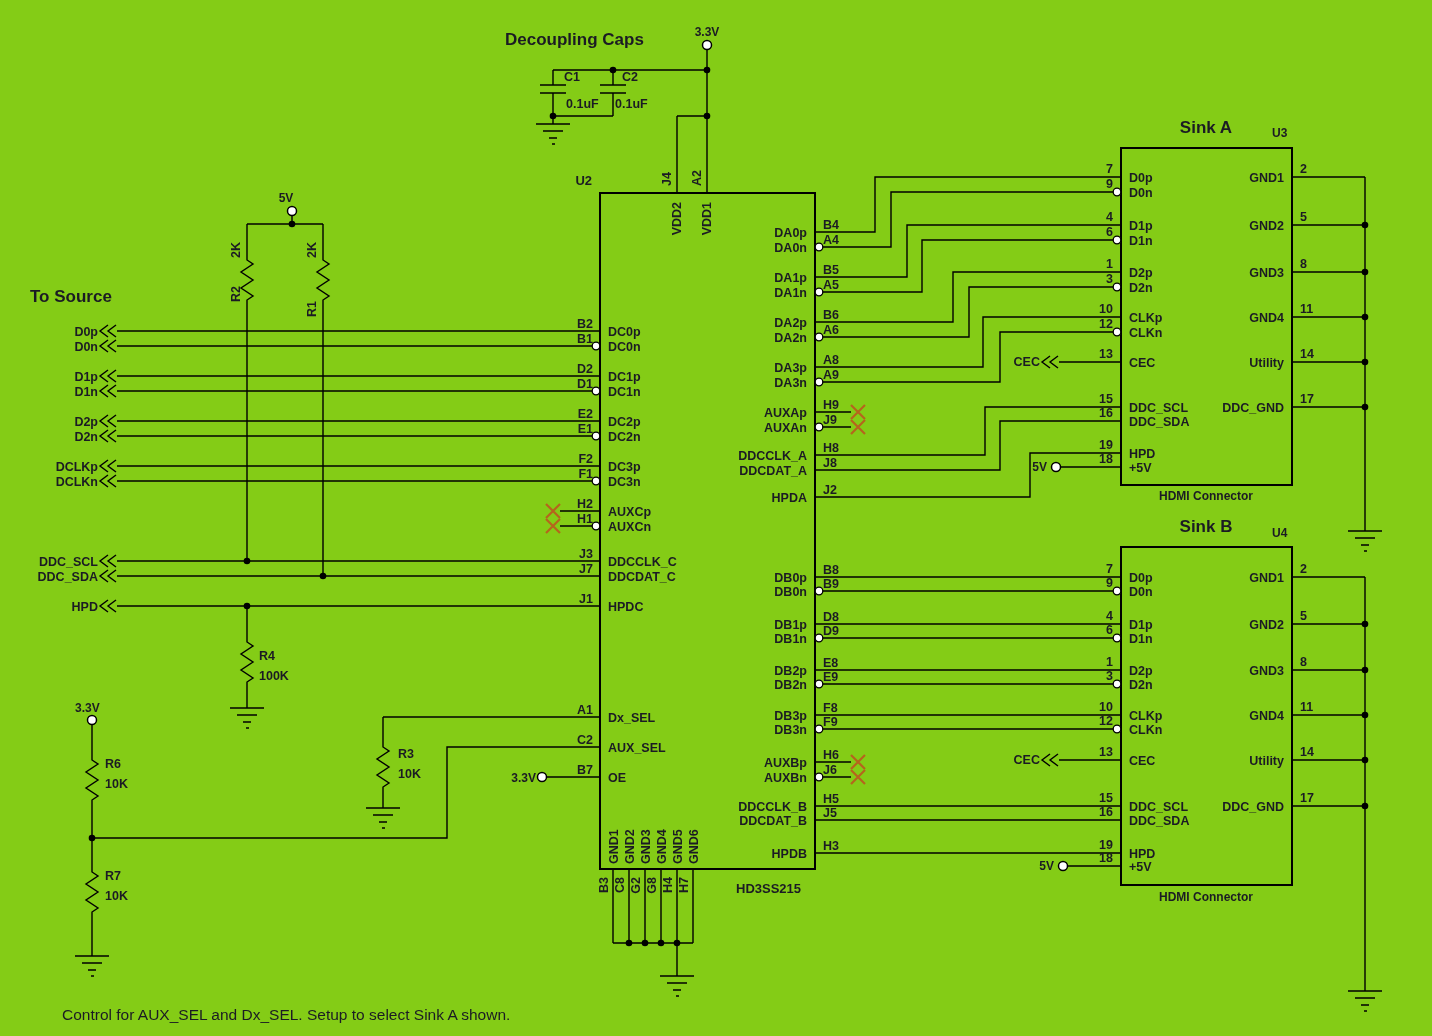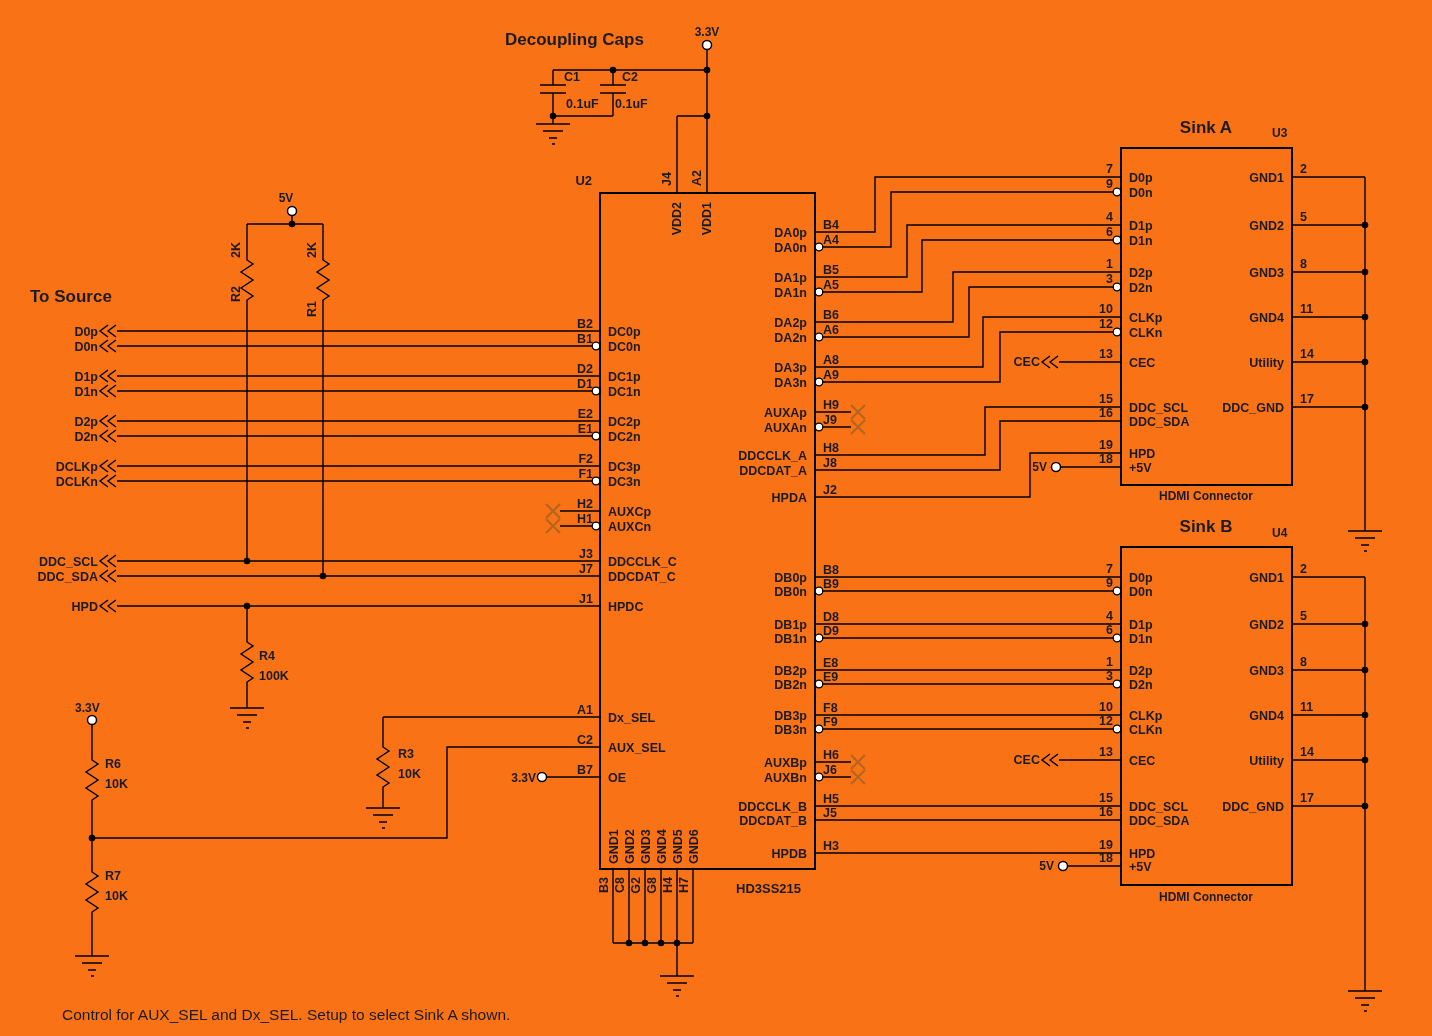--- a/index.html
+++ b/index.html
@@ -1,16 +1,16 @@
 <!DOCTYPE html>
 <html><head>
 <meta charset="utf-8">
 <style>
   html,body{margin:0;padding:0;background:#ffffff;}
-  .sheet{width:1432px;height:1036px;position:relative;background:#f97316;}
+  .sheet{width:1432px;height:1036px;position:relative;background:#84cc16;}
   svg text{font-family:"Liberation Sans","DejaVu Sans",sans-serif;font-weight:bold;font-size:12.5px;fill:#1b1b24;}
   svg text.t17{font-size:17px;}
   svg text.t12{font-size:12px;}
   svg text.t13{font-size:13px;}
   svg text.cap{font-size:15.5px;font-weight:normal;}
   .w{stroke:#000;stroke-width:1.4;fill:none;}
   .w2{stroke:#000;stroke-width:2;fill:none;}
   .nc{stroke:#b5651d;stroke-width:2.2;fill:none;}
   .dot{fill:#000;stroke:none;}
   .bub{fill:#fff;stroke:#000;stroke-width:1.3;}

